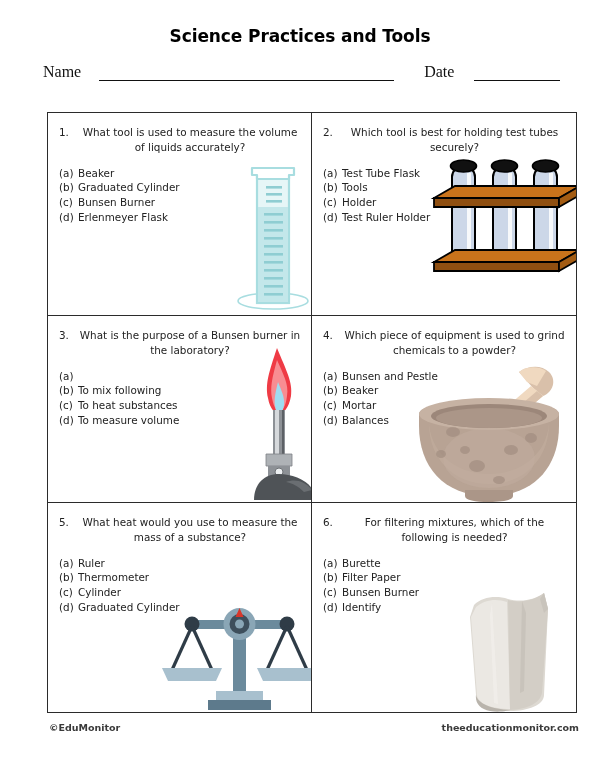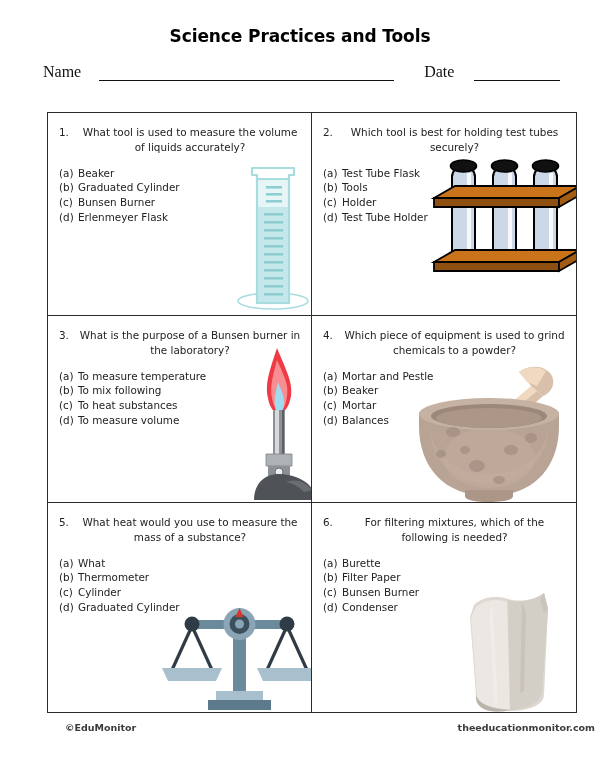--- a/index.html
+++ b/index.html
@@ -113,21 +113,21 @@
     line-height: 1.43;
   }
   .opt { display: flex; }
   .opt-key { flex: 0 0 19px; }
 
   .art { position: absolute; z-index: 1; }
 
   
   .footer {
     position: absolute;
-    left: 65px;
+    left: 49px;
     top: 722px;
     width: 530px;
     display: flex;
     justify-content: space-between;
     font-family: "DejaVu Sans", sans-serif;
     font-size: 9.5px;
     font-weight: bold;
     color: #3a3a3a;
   }
 </style>
@@ -235,21 +235,21 @@
           <div class="opt">
             <span class="opt-key">(b)</span>
             <span>Tools</span>
             </div>
           <div class="opt">
             <span class="opt-key">(c)</span>
             <span>Holder</span>
             </div>
           <div class="opt">
             <span class="opt-key">(d)</span>
-            <span>Test Tube Holder</span>
+            <span>Test Ruler Holder</span>
             </div>
         </div>
       </div>
     </div>
 
     <div class="cell">
       <svg class="art" style="left:198px; top:26px;" width="70" height="160" viewBox="0 0 70 160">
         <path d="M31 6 C23 30 19 42 22 56 C24 68 30 72 33 72 C37 72 43 66 45 54 C47 40 40 28 31 6 Z" fill="#ef3b45"></path>
         <path d="M31 18 C26 36 24 46 26 56 C28 66 31 70 33 70 C36 70 40 64 41 54 C43 42 37 32 31 18 Z" fill="#f88d92"></path>
         <path d="M32 40 C29 52 28 58 29 64 C30 70 32 73 33 73 C35 73 37 69 38 63 C39 55 35 48 32 40 Z" fill="#9fdcf0"></path>
@@ -263,21 +263,20 @@
         <path d="M40 140 C50 136 60 140 66 148 L58 150 C52 144 46 141 40 140 Z" fill="#6a6e72"></path>
       </svg>
       <div class="qbody">
         <div class="qline">
           <span class="qnum">3.</span>
           <span class="qtext">What is the purpose of a Bunsen burner in the laboratory?</span>
         </div>
         <div class="opts">
           <div class="opt">
             <span class="opt-key">(a)</span>
-            <span>To measure temperature</span>
             </div>
           <div class="opt">
             <span class="opt-key">(b)</span>
             <span>To mix following</span>
             </div>
           <div class="opt">
             <span class="opt-key">(c)</span>
             <span>To heat substances</span>
             </div>
           <div class="opt">
@@ -312,21 +311,21 @@
         <path d="M58 136 h48 v6 c0 4 -10 6 -24 6 c-14 0 -24 -2 -24 -6 z" fill="#ab9688"></path>
       </svg>
       <div class="qbody">
         <div class="qline">
           <span class="qnum">4.</span>
           <span class="qtext">Which piece of equipment is used to grind chemicals to a powder?</span>
         </div>
         <div class="opts">
           <div class="opt">
             <span class="opt-key">(a)</span>
-            <span>Mortar and Pestle</span>
+            <span>Bunsen and Pestle</span>
             </div>
           <div class="opt">
             <span class="opt-key">(b)</span>
             <span>Beaker</span>
             </div>
           <div class="opt">
             <span class="opt-key">(c)</span>
             <span>Mortar</span>
             </div>
           <div class="opt">
@@ -359,21 +358,21 @@
         <path d="M48 102 h63 v10 h-63 z" fill="#5d7a8c"></path>
       </svg>
       <div class="qbody">
         <div class="qline">
           <span class="qnum">5.</span>
           <span class="qtext">What heat would you use to measure the mass of a substance?</span>
         </div>
         <div class="opts">
           <div class="opt">
             <span class="opt-key">(a)</span>
-            <span>What</span>
+            <span>Ruler</span>
             </div>
           <div class="opt">
             <span class="opt-key">(b)</span>
             <span>Thermometer</span>
             </div>
           <div class="opt">
             <span class="opt-key">(c)</span>
             <span>Cylinder</span>
             </div>
           <div class="opt">
@@ -407,21 +406,21 @@
           <div class="opt">
             <span class="opt-key">(b)</span>
             <span>Filter Paper</span>
             </div>
           <div class="opt">
             <span class="opt-key">(c)</span>
             <span>Bunsen Burner</span>
             </div>
           <div class="opt">
             <span class="opt-key">(d)</span>
-            <span>Condenser</span>
+            <span>Identify</span>
             </div>
         </div>
       </div>
     </div>
 
   </div>
 </div>
 
 <div class="footer">
   <span>©EduMonitor</span>

